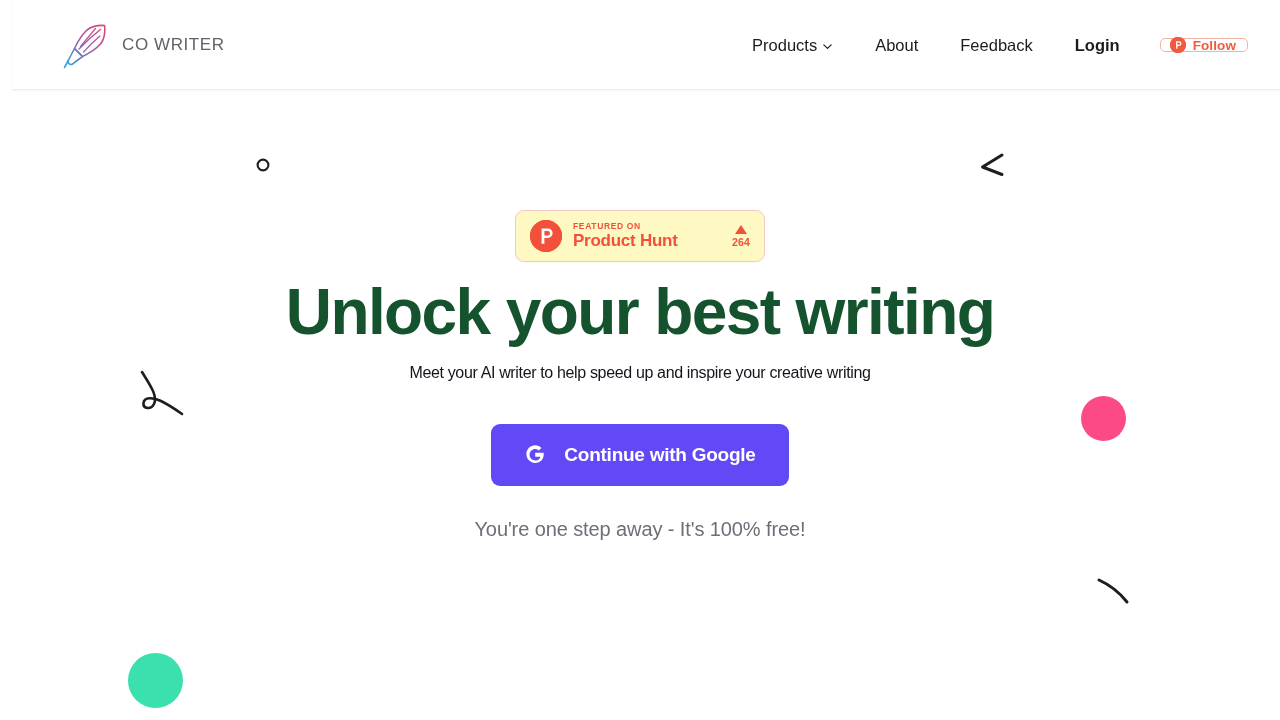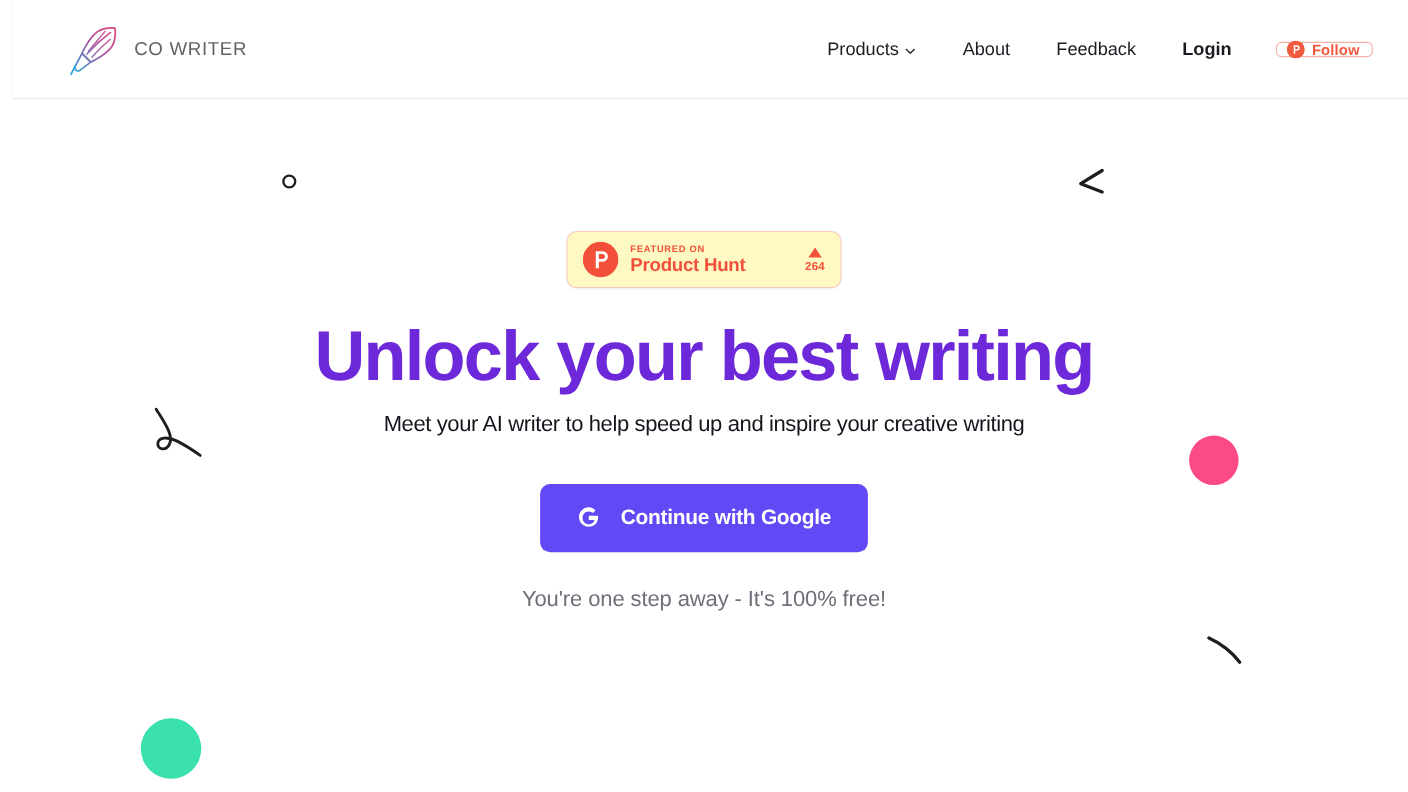--- a/index.html
+++ b/index.html
@@ -79,28 +79,28 @@
     letter-spacing:-0.25px; line-height:1.05;
   }
   .ph-votes {
     display:flex; flex-direction:column; align-items:center; justify-content:center;
     flex:0 0 auto; gap:2px; padding-left:4px;
   }
   .ph-tri { width:0; height:0; border-left:6px solid transparent; border-right:6px solid transparent; border-bottom:9px solid #f2503a; }
   .ph-count { font-size:10.5px; font-weight:700; color:#f2503a; letter-spacing:0.2px; }
 
   .headline {
-    margin-top:28px;
-    font-size:64px; font-weight:700; color:#6d28d9;
+    margin-top:17px;
+    font-size:64px; font-weight:700; color:#14532d;
     letter-spacing:-1.6px; line-height:1.06; text-align:center;
     white-space:nowrap;
   }
   .subhead {
     margin-top:17px;
-    font-size:20px; font-weight:400; color:#14151c;
+    font-size:16px; font-weight:400; color:#14151c;
     letter-spacing:-0.35px; text-align:center; white-space:nowrap;
   }
   .google-btn {
     margin-top:42px;
     width:298px; height:62px; border-radius:9px;
     background:#6149f6; border:none;
     display:flex; align-items:center; justify-content:center; gap:18px;
     cursor:pointer;
   }
   .g-icon { width:22px; height:22px; display:block; flex:0 0 auto; }

